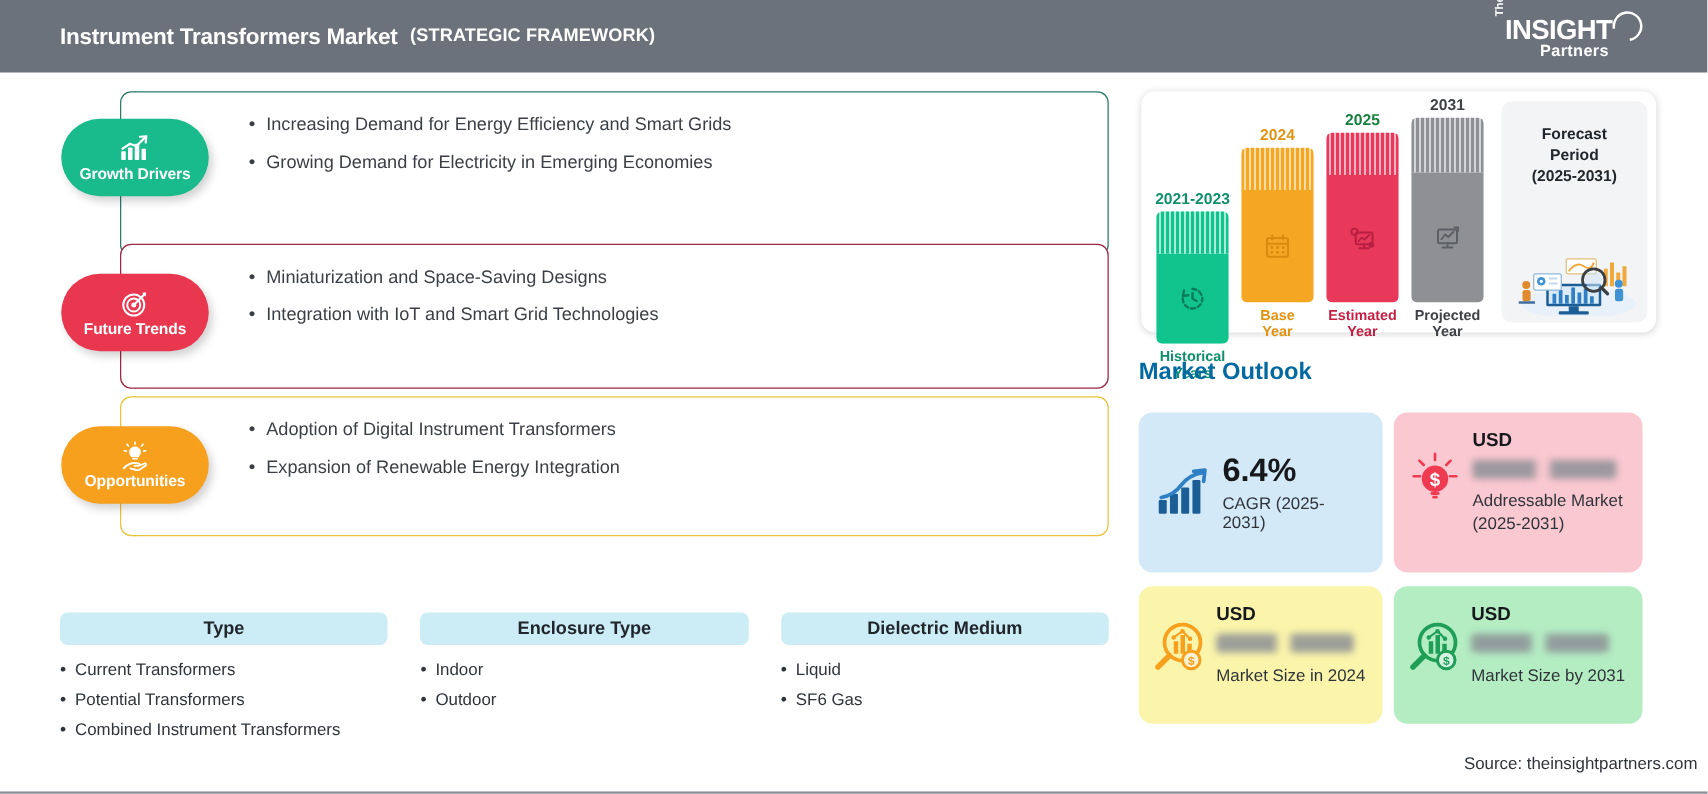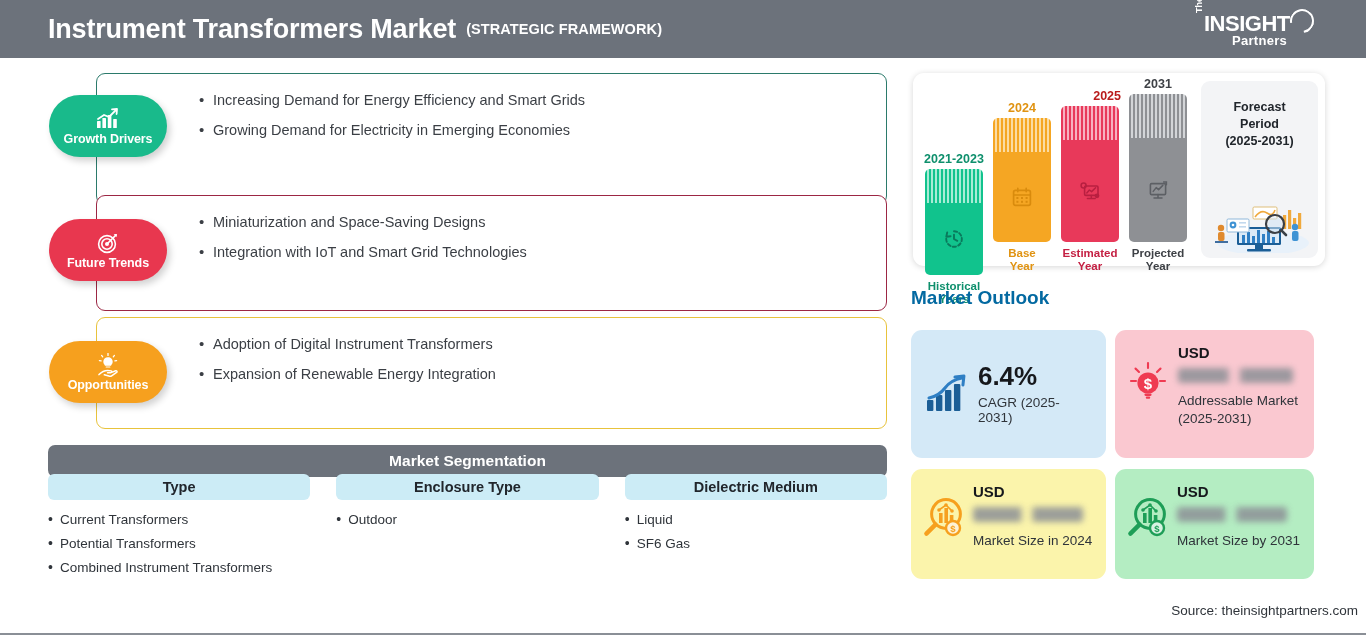--- a/index.html
+++ b/index.html
@@ -11,21 +11,21 @@
     border-bottom:2px solid #8a8f96;
   }
   .page { position:relative; width:1366px; height:635px; background:#fff; }
 
   
   .header {
     position:absolute; left:0; top:0; width:1366px; height:58px;
     background:#6c727b; display:flex; align-items:center;
   }
   .header-title {
-    margin-left:48px; color:#ffffff; font-size:27px; font-weight:bold;
+    margin-left:48px; color:#ffffff; font-size:18px; font-weight:bold;
     letter-spacing:-0.2px;
   }
   .header-sub {
     color:#ffffff; font-size:14.5px; font-weight:bold; margin-left:10px;
     letter-spacing:0.1px;
   }
   .logo {
     position:absolute; right:52px; top:9px; width:120px; height:42px;
     color:#fff;
   }
@@ -91,21 +91,21 @@
   .badge.b2 { left:49px; top:161px; background:#e8374f; }
   .badge.b3 { left:49px; top:283px; background:#f6a01e; }
   .badge-icon { width:26px; height:24px; display:block; }
 
   
   .seg-header {
     position:absolute; left:48px; top:387px; width:839px; height:32px;
     background:#6c727b; border-radius:7px; color:#fff; font-size:15.5px;
     font-weight:bold; display:flex; align-items:center; justify-content:center;
   }
-  .seg-cols { position:absolute; left:48px; top:416px; width:839px; display:flex; gap:26px; }
+  .seg-cols { position:absolute; left:48px; top:432px; width:839px; display:flex; gap:26px; }
   .seg-col { width:263px; }
   .seg-pill {
     height:26px; background:#ccecf6; border-radius:6px; display:flex;
     align-items:center; justify-content:center; font-size:14.5px;
     font-weight:bold; color:#21262c;
   }
   .seg-list { list-style:none; margin-top:13px; }
   .seg-list li {
     font-size:13.5px; color:#2f343a; line-height:1.1; margin-bottom:9px;
     position:relative; padding-left:12px;
@@ -258,35 +258,35 @@
             <path d="M19.4 2.4 L18.3 3.8"></path>
             <path d="M4.4 7.6 L6.1 7.9"></path>
             <path d="M21.6 7.6 L19.9 7.9"></path>
           </g>
           <path d="M4 21.6 c2.4 -2.6 5.2 -4.2 8.6 -4.2 c1.6 0 2.6 .2 3.6 .5 c1 .3 .9 1.5 -.2 1.6 l-3.4 .2 M16 19.6 l4.6 -1.8 c1.1 -.4 1.9 .9 1 1.6 l-5 3.4 c-.9 .6 -1.8 .5 -2.8 .2 l-4.5 -1.3" stroke="#fff" stroke-width="1.5" fill="none" stroke-linecap="round" stroke-linejoin="round"></path>
         </svg>
       </span>
       <span class="badge-label">Opportunities</span>
     </div>
 
-    <div class="seg-header">Market Segmentation</div>
     <div class="seg-cols">
 
       <div class="seg-col">
         <div class="seg-pill">Type</div>
         <ul class="seg-list">
           <li>Current Transformers</li>
           <li>Potential Transformers</li>
           <li>Combined Instrument Transformers</li>
         </ul>
       </div>
 
       <div class="seg-col">
         <div class="seg-pill">Enclosure Type</div>
         <ul class="seg-list">
+          <li>Indoor</li>
           <li>Outdoor</li>
         </ul>
       </div>
 
       <div class="seg-col">
         <div class="seg-pill">Dielectric Medium</div>
         <ul class="seg-list">
           <li>Liquid</li>
           <li>SF6 Gas</li>
         </ul>
@@ -336,21 +336,21 @@
                 </g>
               </svg>
             </div>
           </div>
           <div class="bar-cap" style="color:#e09312;">
             <span>Base</span><br><span>Year</span>
           </div>
         </div>
 
         <div class="bar-item" style="left:146px; top:16px;">
-          <div class="bar-year" style="color:#b91c1c;text-align:right;">2025</div>
+          <div class="bar-year" style="color:#15803d;">2025</div>
           <div class="bar-body">
             <div class="bar-stripe" style="background:repeating-linear-gradient(90deg,#e8395a 0 2px,#f7b1c0 2px 4px);"></div>
             <div class="bar-solid" style="background:#e8395a; height:102px;">
               <svg width="24" height="24" viewBox="0 0 24 24">
                 <rect x="6.6" y="7" width="13.4" height="9.4" rx="1.2" stroke="#b81f40" stroke-width="1.6" fill="none"></rect>
                 <path d="M8.8 14 L11.4 11 L13.6 12.6 L17.6 8.8" stroke="#b81f40" stroke-width="1.5" fill="none" stroke-linecap="round" stroke-linejoin="round"></path>
                 <path d="M13.3 16.4 L13.3 19 M9.4 19.6 L17.2 19.6" stroke="#b81f40" stroke-width="1.5" stroke-linecap="round"></path>
                 <circle cx="5.6" cy="6.4" r="2.5" stroke="#b81f40" stroke-width="1.5" fill="none"></circle>
                 <circle cx="19" cy="16.8" r="2.4" fill="#b81f40"></circle>
               </svg>

